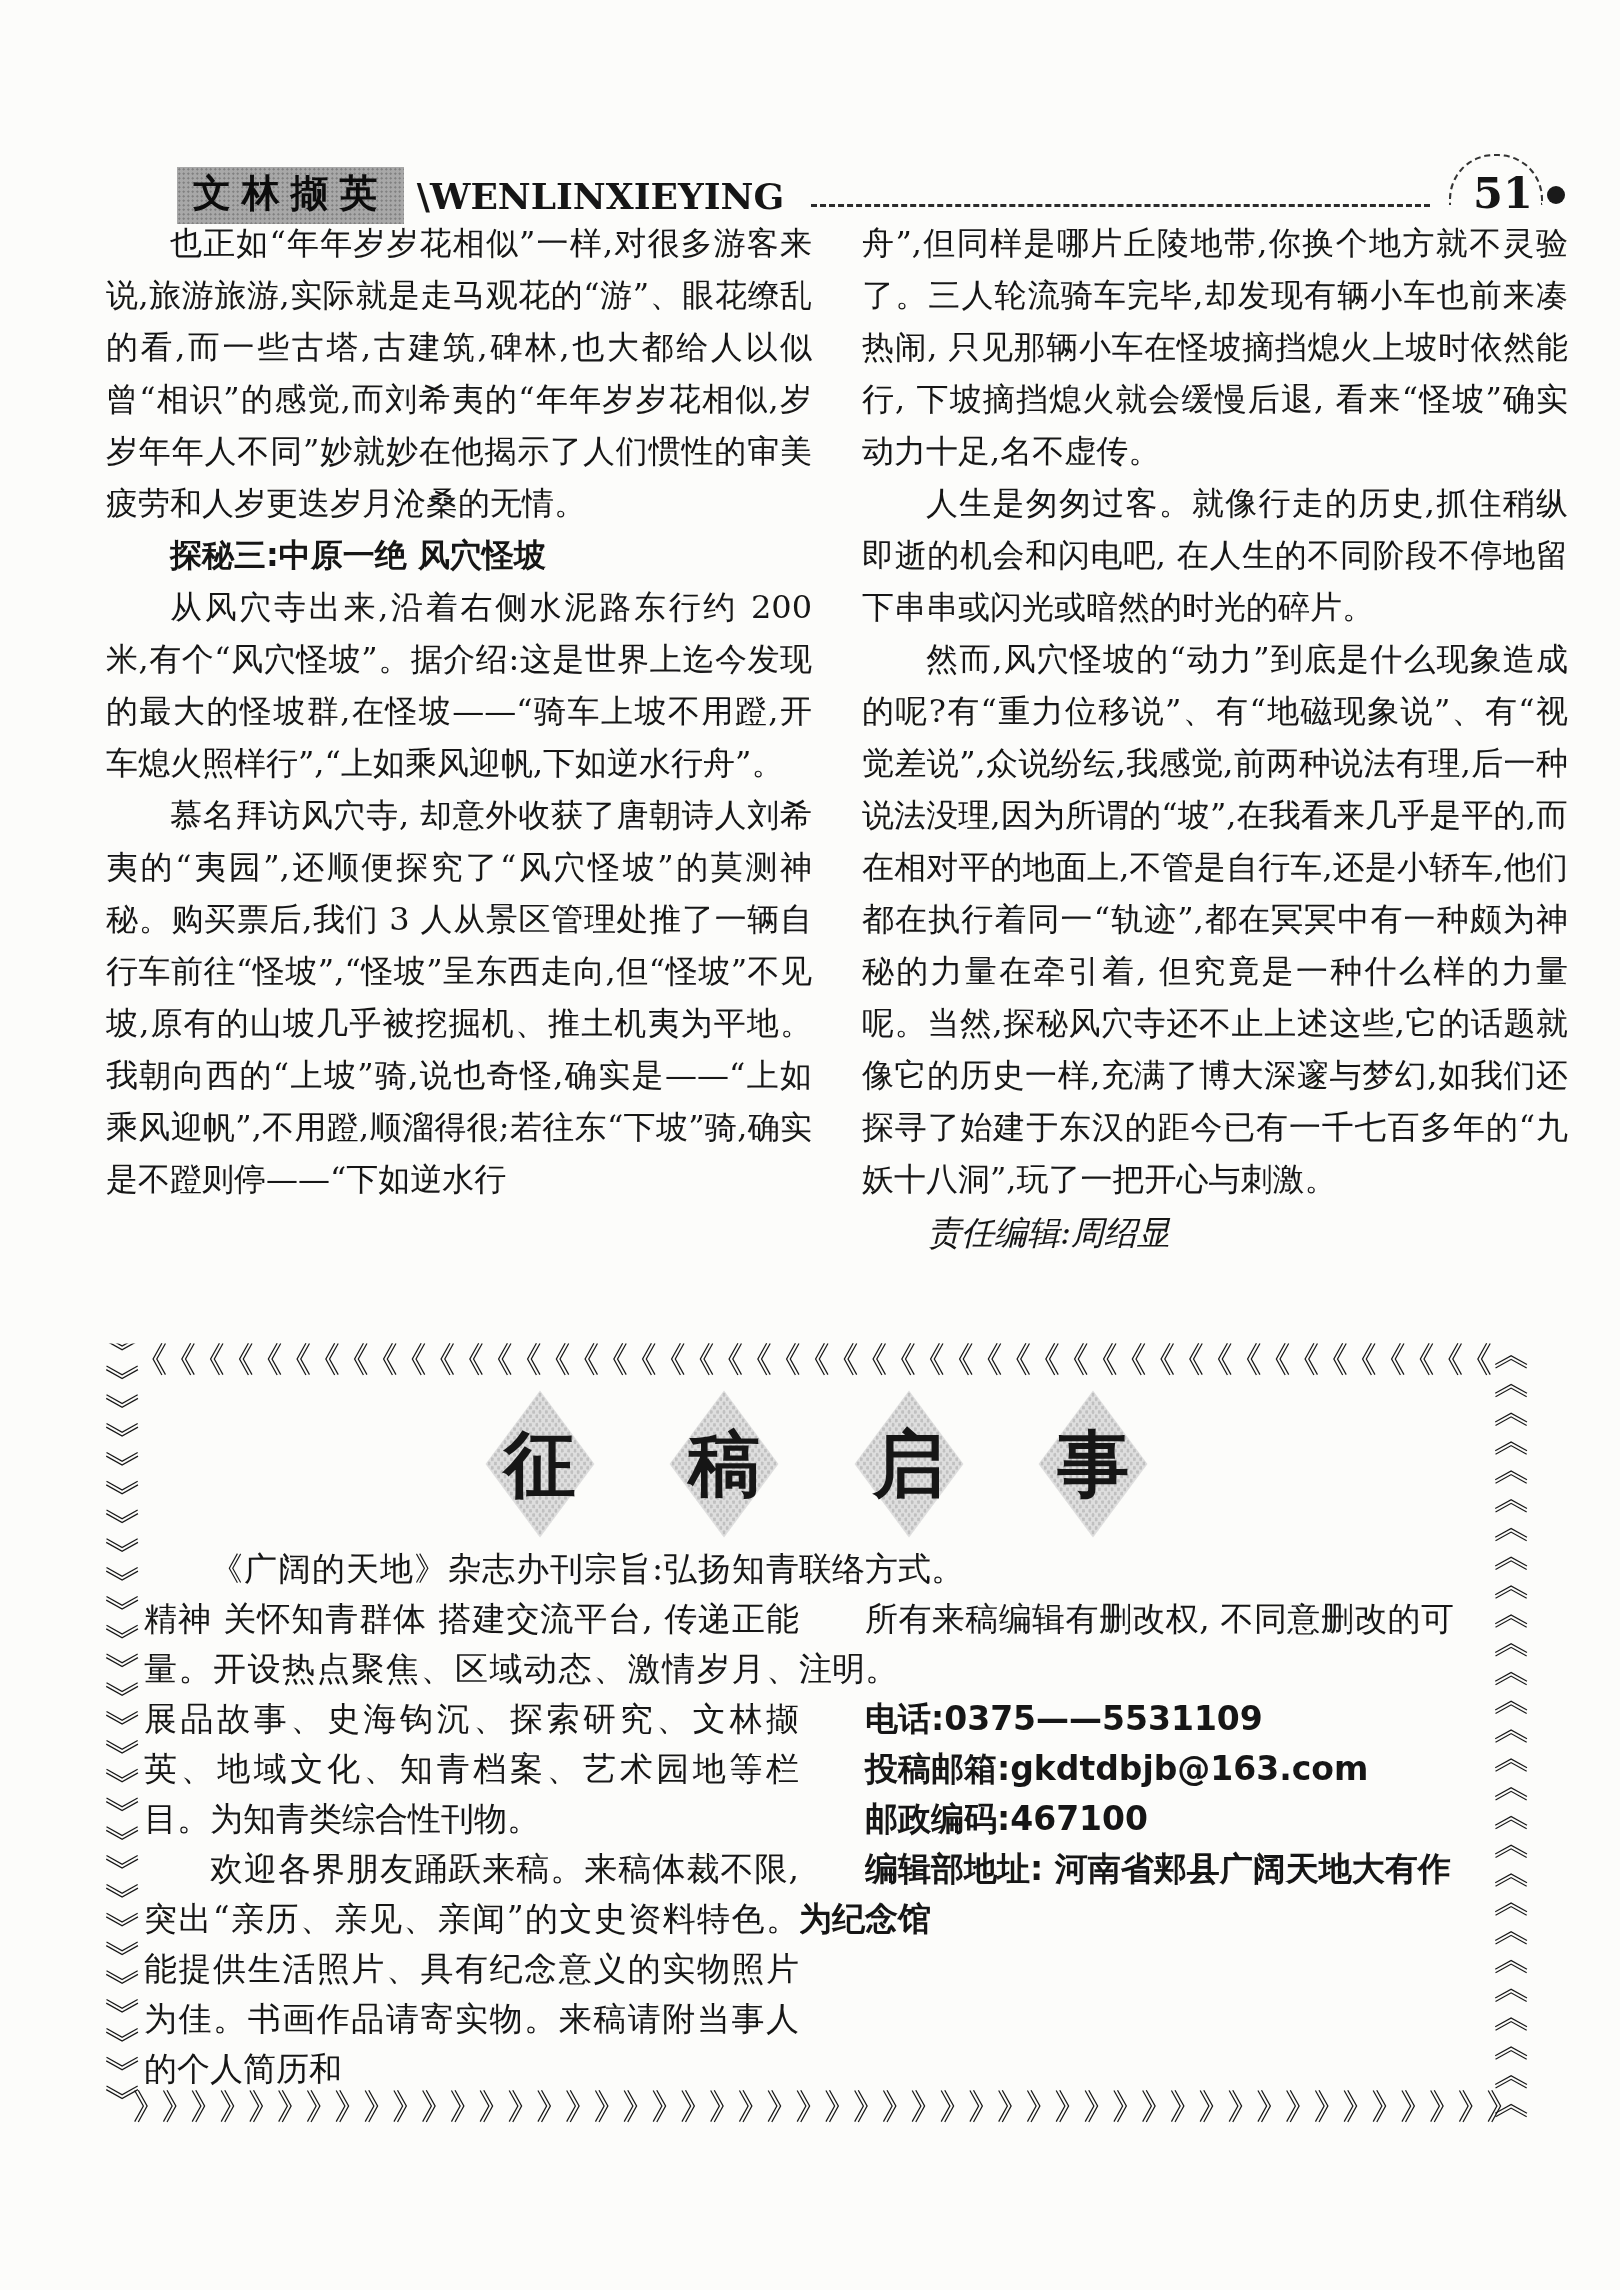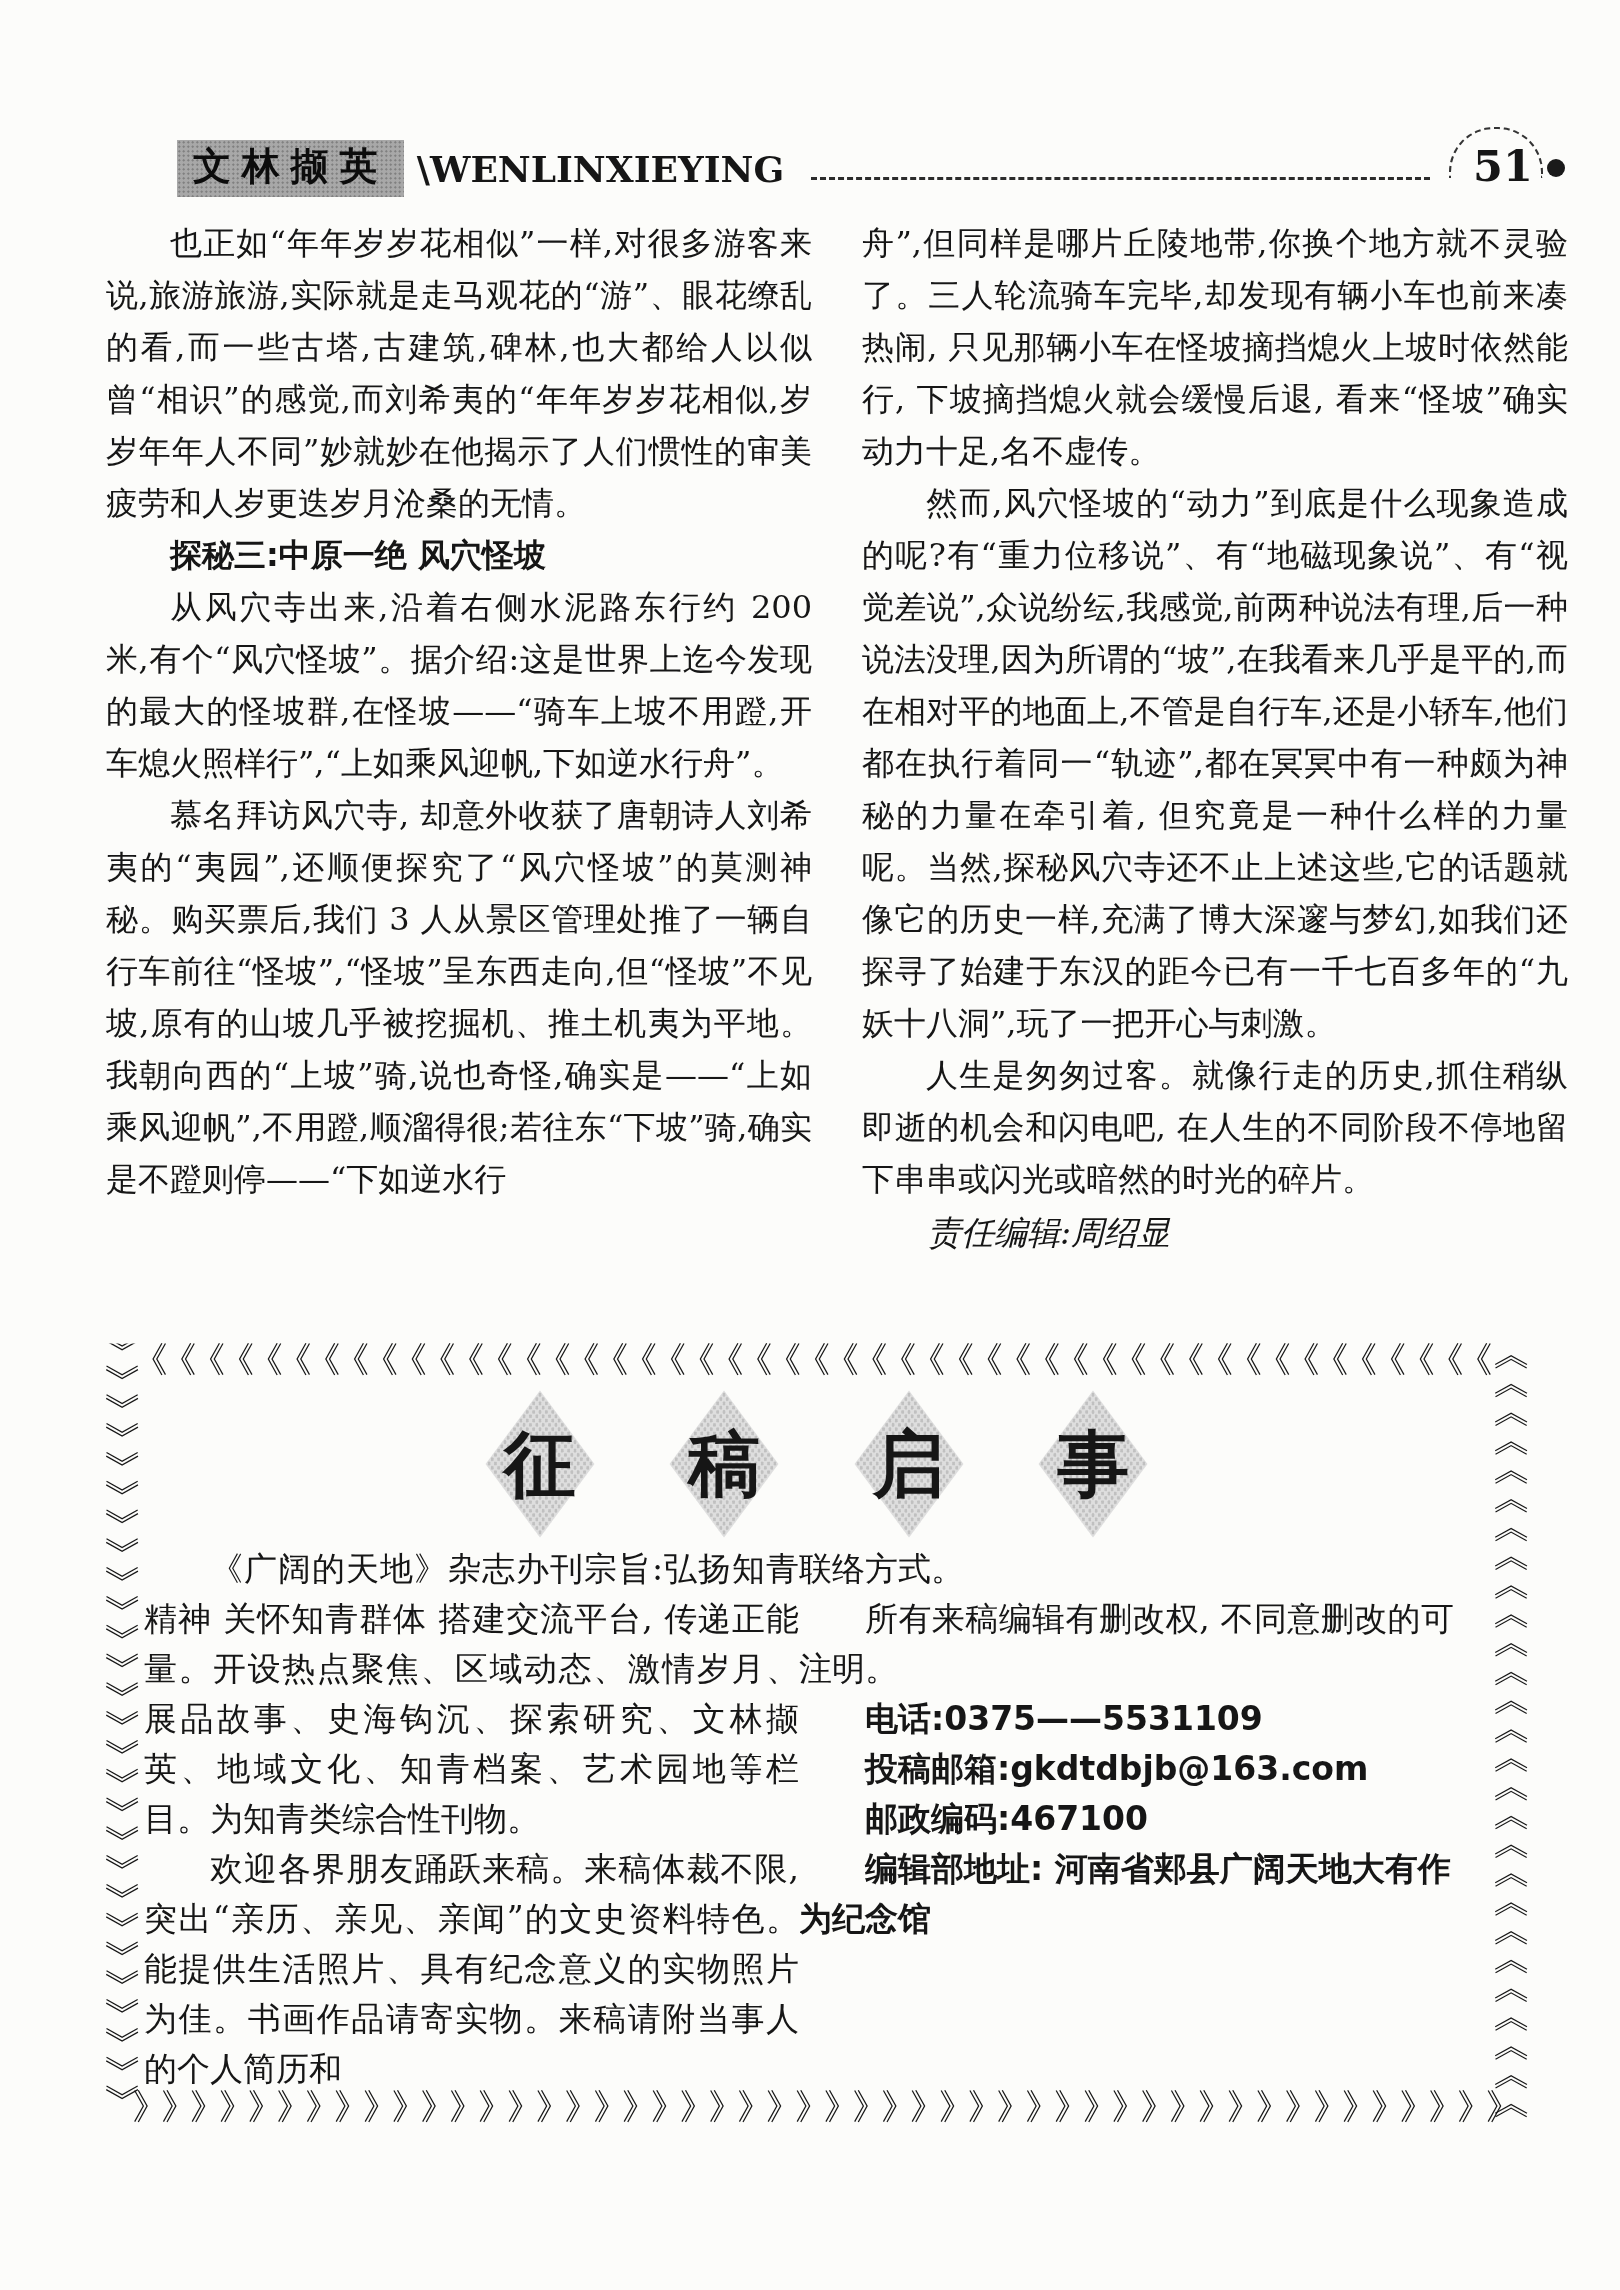--- a/index.html
+++ b/index.html
@@ -3,21 +3,21 @@
 <meta charset="utf-8">
 <style>
   html,body { margin:0; padding:0; background:#e8e8e6; }
   .page {
     position:relative; width:1620px; height:2291px;
     background:#fcfcfa; color:#161616; overflow:hidden;
     font-family:"DejaVu Serif","Liberation Serif",serif;
   }
 
   
-  .header { position:absolute; top:136px; left:133px; width:1411px; height:65px; display:flex; align-items:center;padding-left:44px; }
+  .header { position:absolute; top:163px; left:133px; width:1411px; height:65px; display:flex; align-items:center;padding-left:44px; }
   .brand-box {
     background-color:#a8a8a8;
     background-image:radial-gradient(#7d7d7d 1.2px, transparent 1.2px);
     background-size:4.5px 4.5px;
     padding:4.5px 16px 8px 16px;
     font-family:"DejaVu Sans","Liberation Sans",sans-serif;
     font-weight:bold; font-size:38px; letter-spacing:10.8px; color:#0c0c0c; line-height:1.15;
     flex:0 0 auto;
   }
   .pinyin { font-weight:bold; font-size:36px; margin-left:12.6px; letter-spacing:0px; flex:0 0 auto; }
@@ -94,22 +94,22 @@
 
   <div class="article">
     <div class="col">
       <p>也正如“年年岁岁花相似”一样,对很多游客来说,旅游旅游,实际就是走马观花的“游”、眼花缭乱的看,而一些古塔,古建筑,碑林,也大都给人以似曾“相识”的感觉,而刘希夷的“年年岁岁花相似,岁岁年年人不同”妙就妙在他揭示了人们惯性的审美疲劳和人岁更迭岁月沧桑的无情。</p>
       <p class="subhead">探秘三:中原一绝  风穴怪坡</p>
       <p>从风穴寺出来,沿着右侧水泥路东行约 200 米,有个“风穴怪坡”。据介绍:这是世界上迄今发现的最大的怪坡群,在怪坡——“骑车上坡不用蹬,开车熄火照样行”,“上如乘风迎帆,下如逆水行舟”。</p>
       <p>慕名拜访风穴寺, 却意外收获了唐朝诗人刘希夷的“夷园”,还顺便探究了“风穴怪坡”的莫测神秘。购买票后,我们 3 人从景区管理处推了一辆自行车前往“怪坡”,“怪坡”呈东西走向,但“怪坡”不见坡,原有的山坡几乎被挖掘机、推土机夷为平地。我朝向西的“上坡”骑,说也奇怪,确实是——“上如乘风迎帆”,不用蹬,顺溜得很;若往东“下坡”骑,确实是不蹬则停——“下如逆水行</p>
     </div>
     <div class="col">
       <p class="cont">舟”,但同样是哪片丘陵地带,你换个地方就不灵验了。三人轮流骑车完毕,却发现有辆小车也前来凑热闹, 只见那辆小车在怪坡摘挡熄火上坡时依然能行, 下坡摘挡熄火就会缓慢后退, 看来“怪坡”确实动力十足,名不虚传。</p>
+      <p>人生是匆匆过客。就像行走的历史,抓住稍纵即逝的机会和闪电吧, 在人生的不同阶段不停地留下串串或闪光或暗然的时光的碎片。</p>
       <p>然而,风穴怪坡的“动力”到底是什么现象造成的呢?有“重力位移说”、有“地磁现象说”、有“视觉差说”,众说纷纭,我感觉,前两种说法有理,后一种说法没理,因为所谓的“坡”,在我看来几乎是平的,而在相对平的地面上,不管是自行车,还是小轿车,他们都在执行着同一“轨迹”,都在冥冥中有一种颇为神秘的力量在牵引着, 但究竟是一种什么样的力量呢。当然,探秘风穴寺还不止上述这些,它的话题就像它的历史一样,充满了博大深邃与梦幻,如我们还探寻了始建于东汉的距今已有一千七百多年的“九妖十八洞”,玩了一把开心与刺激。</p>
-      <p>人生是匆匆过客。就像行走的历史,抓住稍纵即逝的机会和闪电吧, 在人生的不同阶段不停地留下串串或闪光或暗然的时光的碎片。</p>
       <p class="editor">责任编辑:周绍显</p>
     </div>
   </div>
 
   <div class="notice-box">
     <div class="chev chev-top">《《《《《《《《《《《《《《《《《《《《《《《《《《《《《《《《《《《《《《《《《《《《《《《《《《《《《《《《《《《《</div>
     <div class="chev chev-bottom">》》》》》》》》》》》》》》》》》》》》》》》》》》》》》》》》》》》》》》》》》》》》》》》》》》》》》》》》》》》》</div>
     <div class="chev chev-left">《《《《《《《《《《《《《《《《《《《《《《《《《《《《《《《《《《</div>
     <div class="chev chev-right">》》》》》》》》》》》》》》》》》》》》》》》》》》》》》》》》》》</div>
 

